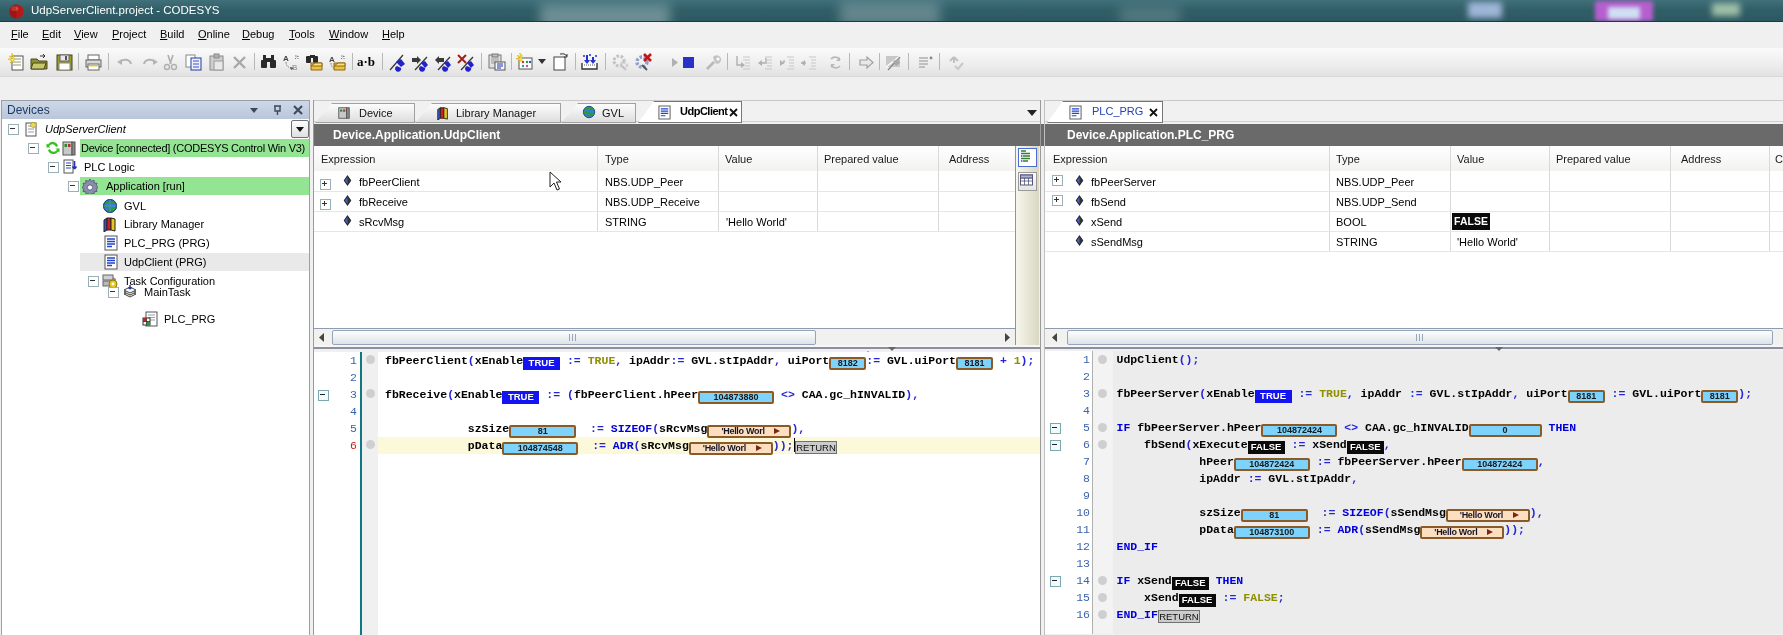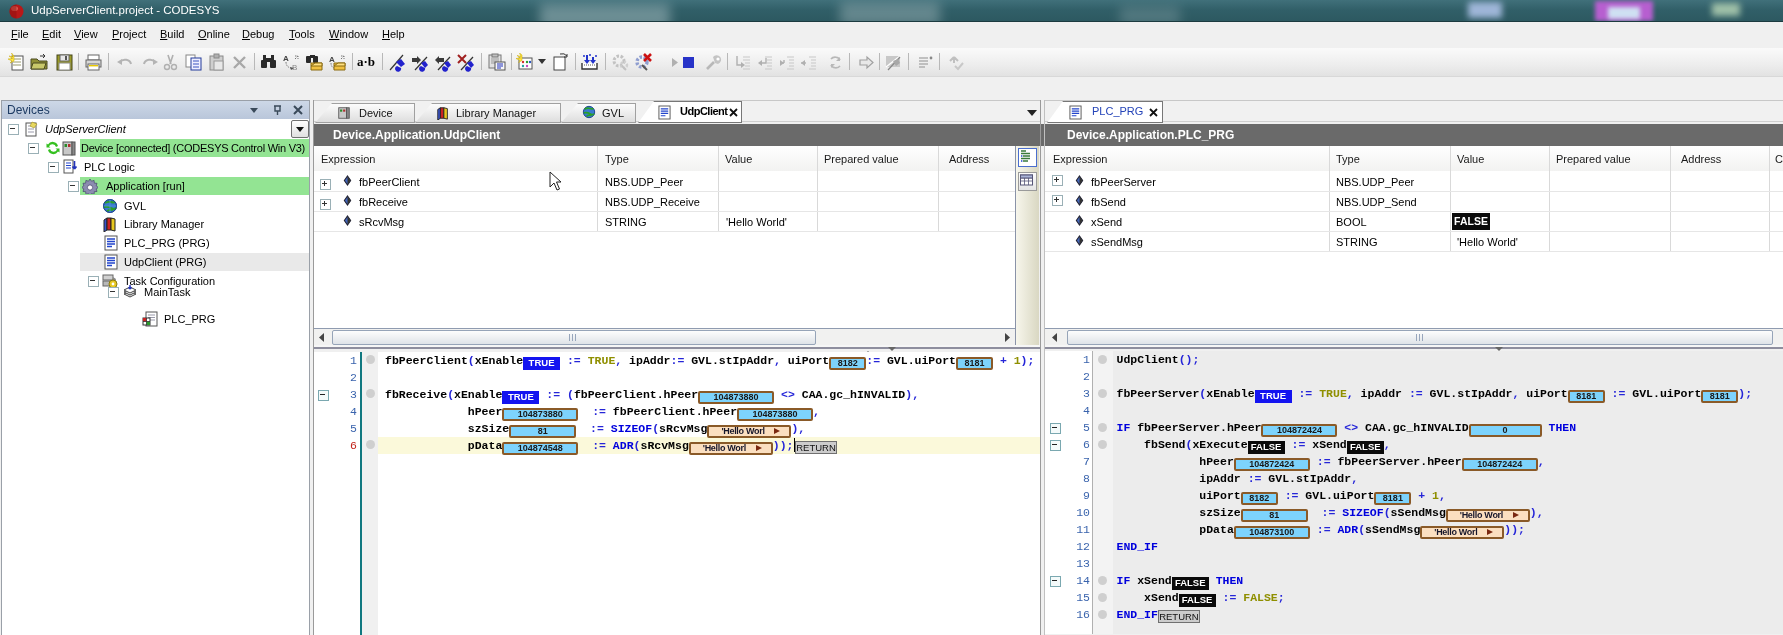--- a/index.html
+++ b/index.html
@@ -549,21 +549,20 @@
   <div class="ln" style="left:18px;top:319.5px">5</div>
   <div class="ln cur" style="left:18px;top:336.5px">6</div>
   <div class="bu" style="left:53px;top:255px"></div>
   <div class="bu" style="left:53px;top:289px"></div>
   <div class="bu" style="left:53px;top:340px"></div>
   <div class="gexp" style="left:5px;top:289.5px">
       <i></i>
     </div>
   <div class="cl" style="left:72px;top:251.5px">fbPeerClient<span class="op">(</span>xEnable<span class="bbox" style="width:37px">TRUE</span> <span class="op">:=</span> <span class="lit">TRUE</span><span class="op">,</span> ipAddr<span class="op">:=</span> GVL.stIpAddr<span class="op">,</span> uiPort<span class="vbox" style="width:37px">8182</span><span class="op">:=</span> GVL.uiPort<span class="vbox" style="width:37px">8181</span> <span class="op">+</span> <span class="lit">1</span><span class="op">);</span></div>
   <div class="cl" style="left:72px;top:285.5px">fbReceive<span class="op">(</span>xEnable<span class="bbox" style="width:37px">TRUE</span> <span class="op">:=</span> <span class="op">(</span>fbPeerClient.hPeer<span class="vbox" style="width:76px">104873880</span> <span class="op">&lt;&gt;</span> CAA.gc_hINVALID<span class="op">),</span></div>
-  <div class="cl" style="left:72px;top:302.5px">            hPeer<span class="vbox" style="width:76px">104873880</span>  <span class="op">:=</span> fbPeerClient.hPeer<span class="vbox" style="width:76px">104873880</span><span class="op">,</span></div>
   <div class="cl" style="left:72px;top:319.5px">            szSize<span class="vbox" style="width:67px">81</span>  <span class="op">:=</span> <span class="kw">SIZEOF</span><span class="op">(</span>sRcvMsg<span class="hbox" style="width:84px">'Hello Worl</span><span class="op">),</span></div>
   <div class="cl" style="left:72px;top:336.5px">            pData<span class="vbox" style="width:76px">104874548</span>  <span class="op">:=</span> <span class="kw">ADR</span><span class="op">(</span>sRcvMsg<span class="hbox" style="width:84px">'Hello Worl</span><span class="op">));</span><span style="display:inline-block;width:1.5px;height:14px;background:#000;vertical-align:-3px"></span><span class="rbox" style="width:42px">RETURN</span></div>
 </div>
 <div id="rightpanel" style="position:absolute;left:1045px;top:100px;width:738px;height:535px">
   <div class="tabbar" style="left:0;top:0;width:738px"></div>
   <div class="tab" style="left:2px;top:1px;width:114px;height:20px;background:#fff;clip-path:polygon(16px 0,100% 0,100% 100%,0 100%);border:1px solid #777">
     <svg style="position:absolute;left:21px;top:3px" width="13" height="15" viewBox="0 0 14 16">
         <rect x="1" y="1" width="12" height="14" fill="#fff" stroke="#555"></rect>
         <path d="M3 4h8M3 6.5h8M3 9h8M3 11.5h5" stroke="#2244cc" stroke-width="1.3"></path>
       </svg>
@@ -672,21 +671,20 @@
     </div>
   <div class="gexp" style="left:5px;top:475.5px">
       <i></i>
     </div>
   <div class="cl" style="left:71.5px;top:250.5px">UdpClient<span class="op">();</span></div>
   <div class="cl" style="left:71.5px;top:284.5px">fbPeerServer<span class="op">(</span>xEnable<span class="bbox" style="width:37px">TRUE</span> <span class="op">:=</span> <span class="lit">TRUE</span><span class="op">,</span> ipAddr <span class="op">:=</span> GVL.stIpAddr<span class="op">,</span> uiPort<span class="vbox" style="width:37px">8181</span> <span class="op">:=</span> GVL.uiPort<span class="vbox" style="width:37px">8181</span><span class="op">);</span></div>
   <div class="cl" style="left:71.5px;top:318.5px"><span class="kw">IF</span> fbPeerServer.hPeer<span class="vbox" style="width:76px">104872424</span> <span class="op">&lt;&gt;</span> CAA.gc_hINVALID<span class="vbox" style="width:73px">0</span> <span class="kw">THEN</span></div>
   <div class="cl" style="left:71.5px;top:335.5px">    fbSend<span class="op">(</span>xExecute<span class="bbox f" style="width:37px">FALSE</span> <span class="op">:=</span> xSend<span class="bbox f" style="width:37px">FALSE</span><span class="op">,</span></div>
   <div class="cl" style="left:71.5px;top:352.5px">            hPeer<span class="vbox" style="width:76px">104872424</span> <span class="op">:=</span> fbPeerServer.hPeer<span class="vbox" style="width:76px">104872424</span><span class="op">,</span></div>
   <div class="cl" style="left:71.5px;top:369.5px">            ipAddr <span class="op">:=</span> GVL.stIpAddr<span class="op">,</span></div>
-  <div class="cl" style="left:71.5px;top:386.5px">            uiPort<span class="vbox" style="width:37px">8182</span> <span class="op">:=</span> GVL.uiPort<span class="vbox" style="width:37px">8181</span> <span class="op">+</span> <span class="lit">1</span><span class="op">,</span></div>
   <div class="cl" style="left:71.5px;top:403.5px">            szSize<span class="vbox" style="width:67px">81</span>  <span class="op">:=</span> <span class="kw">SIZEOF</span><span class="op">(</span>sSendMsg<span class="hbox" style="width:84px">'Hello Worl</span><span class="op">),</span></div>
   <div class="cl" style="left:71.5px;top:420.5px">            pData<span class="vbox" style="width:76px">104873100</span> <span class="op">:=</span> <span class="kw">ADR</span><span class="op">(</span>sSendMsg<span class="hbox" style="width:84px">'Hello Worl</span><span class="op">));</span></div>
   <div class="cl" style="left:71.5px;top:437.5px"><span class="kw">END_IF</span></div>
   <div class="cl" style="left:71.5px;top:471.5px"><span class="kw">IF</span> xSend<span class="bbox f" style="width:37px">FALSE</span> <span class="kw">THEN</span></div>
   <div class="cl" style="left:71.5px;top:488.5px">    xSend<span class="bbox f" style="width:37px">FALSE</span> <span class="op">:=</span> <span class="lit">FALSE</span><span class="op">;</span></div>
   <div class="cl" style="left:71.5px;top:505.5px"><span class="kw">END_IF</span><span class="rbox" style="width:42px">RETURN</span></div>
 </div>
 <div style="position:absolute;left:313px;top:100px;width:1px;height:535px;background:#9a9a9a"></div>
 <div style="position:absolute;left:1040px;top:100px;width:1px;height:535px;background:#9a9a9a"></div>
 <div style="position:absolute;left:1044px;top:100px;width:1px;height:535px;background:#c0c0c0"></div>

